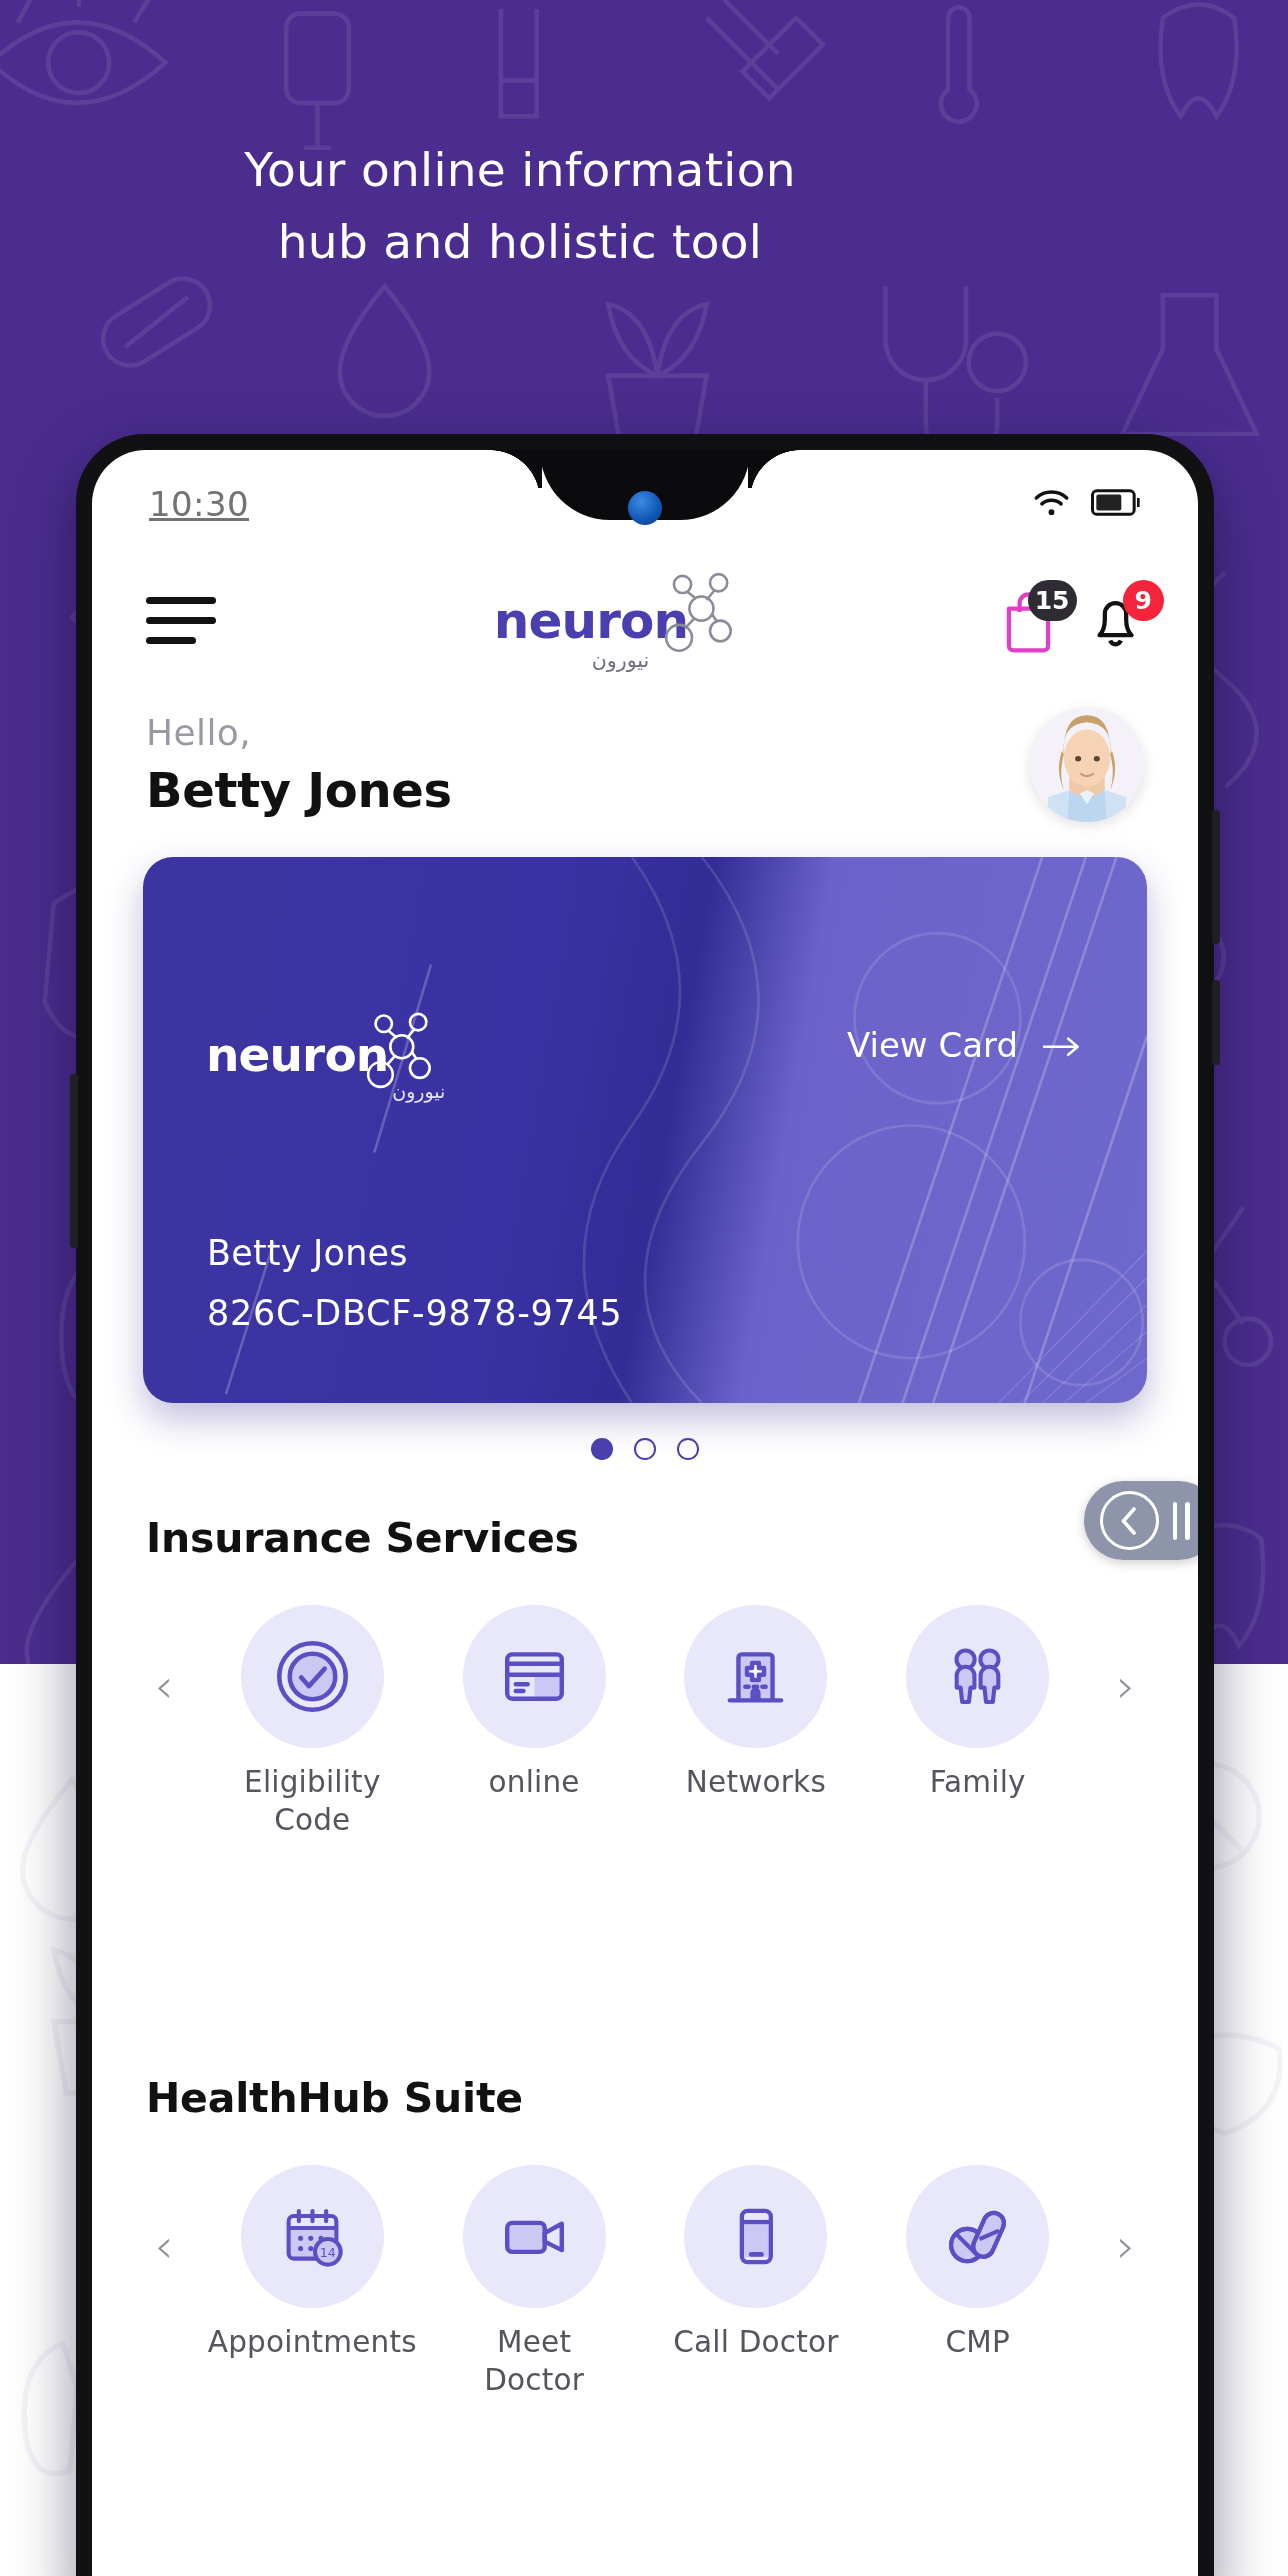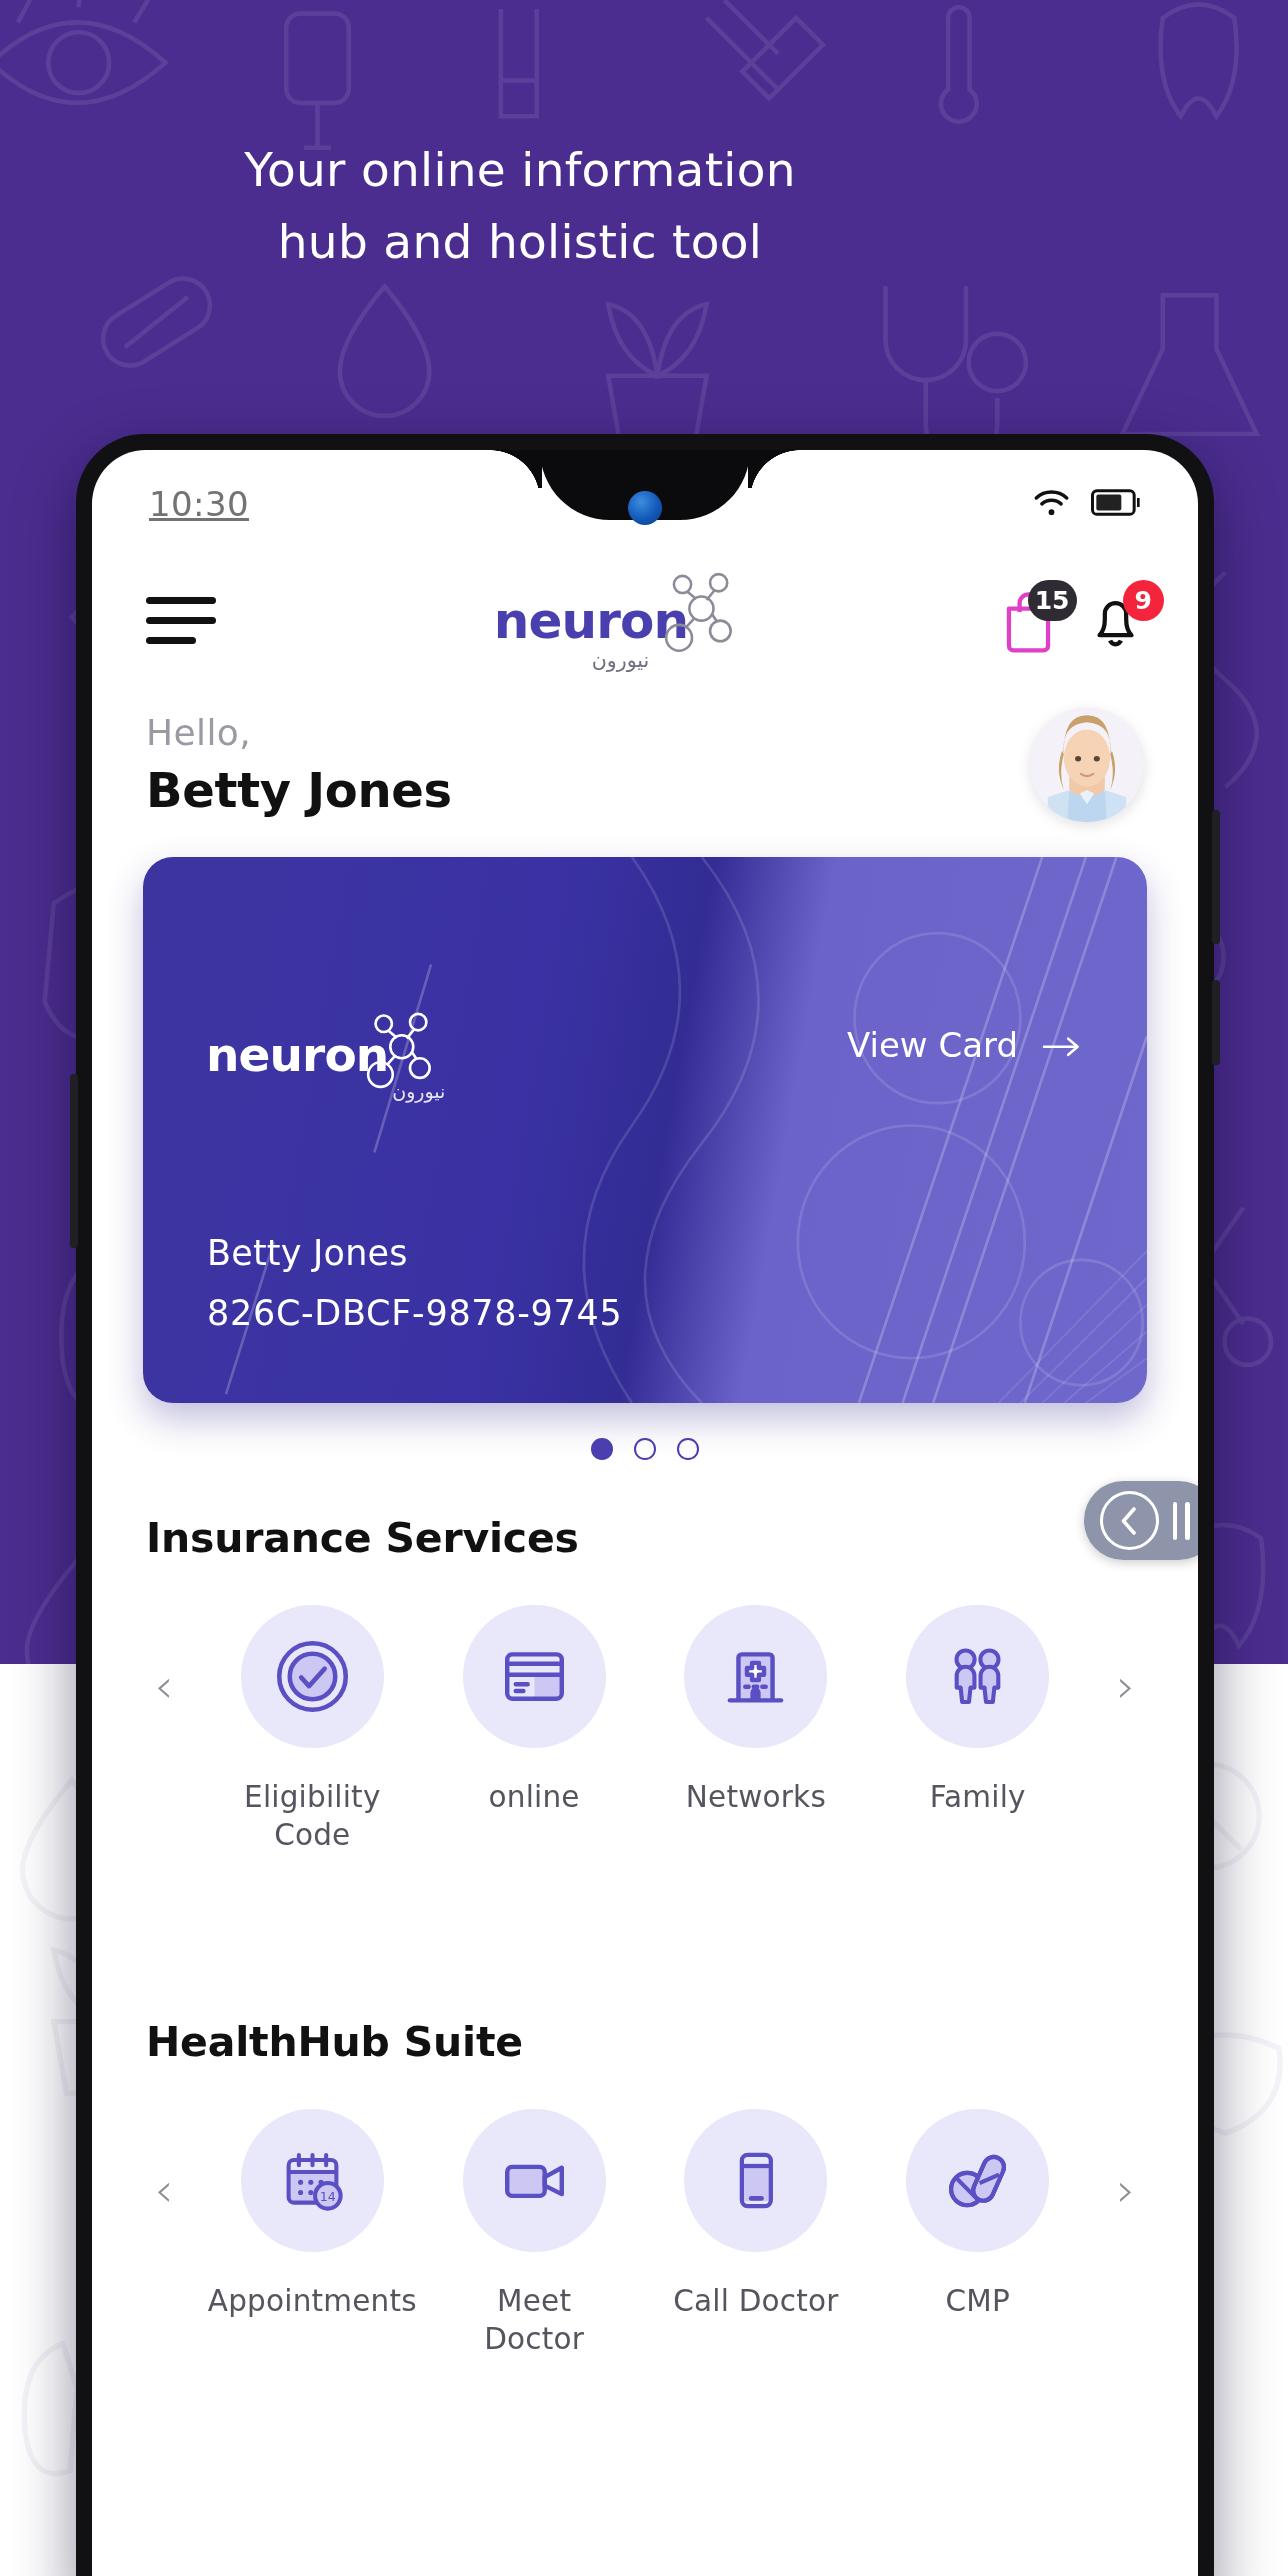--- a/index.html
+++ b/index.html
@@ -168,21 +168,21 @@
   .chev{
     width:36px; height:161px; display:flex; align-items:center; justify-content:center;
     color:#8d8d98; font-size:47px; cursor:pointer; flex:0 0 auto; font-weight:300;
   }
   .tile{display:flex; flex-direction:column; align-items:center; width:183px; cursor:pointer;}
   .tile-ico{
     width:143px; height:143px; border-radius:50%; background:#e9e7fa;
     display:flex; align-items:center; justify-content:center;
   }
   .tile-label{
-    margin-top:30px; font-size:29.5px; color:#55555f; text-align:center;
+    margin-top:15px; font-size:29.5px; color:#55555f; text-align:center;
     line-height:38px; letter-spacing:0.2px;
   }
 
   
   .nav-pill{
     position:absolute; right:-19.7px; top:1031px; z-index:30;
     width:134px; height:79px; border-radius:39px;
     background:rgba(126,134,158,.88);
     display:flex; align-items:center; gap:14.3px; padding-left:16px;
     box-shadow:0 2.7px 10.7px rgba(0,0,0,.2);
@@ -522,21 +522,21 @@
               <path d="M23.8 21.5 a5.2 5.2 0 0 1 10.4 0 v7 h-2.3 l-0.9 8.5 h-4 l-0.9 -8.5 h-2.3z" fill="#cdc8f3"></path>
             </svg>
           </div>
           <div class="tile-label">Family</div>
         </div>
 
         <div class="chev">›</div>
       </div>
     </div>
 
-    <div class="section" style="top:1568px;">
+    <div class="section" style="top:1624px;">
       <div class="sec-title">HealthHub  Suite</div>
       <div class="tiles">
         <div class="chev">‹</div>
 
         <div class="tile">
           <div class="tile-ico">
             <svg width="75" height="75" viewBox="0 0 44 44" fill="none" stroke="#5b4fc4" stroke-width="2.4" stroke-linejoin="round">
               <path d="M9 16 h26 v18 H9z" fill="#cdc8f3" stroke="none"></path>
               <rect x="8" y="10" width="28" height="25" rx="3"></rect>
               <path d="M8 17 h28"></path>

